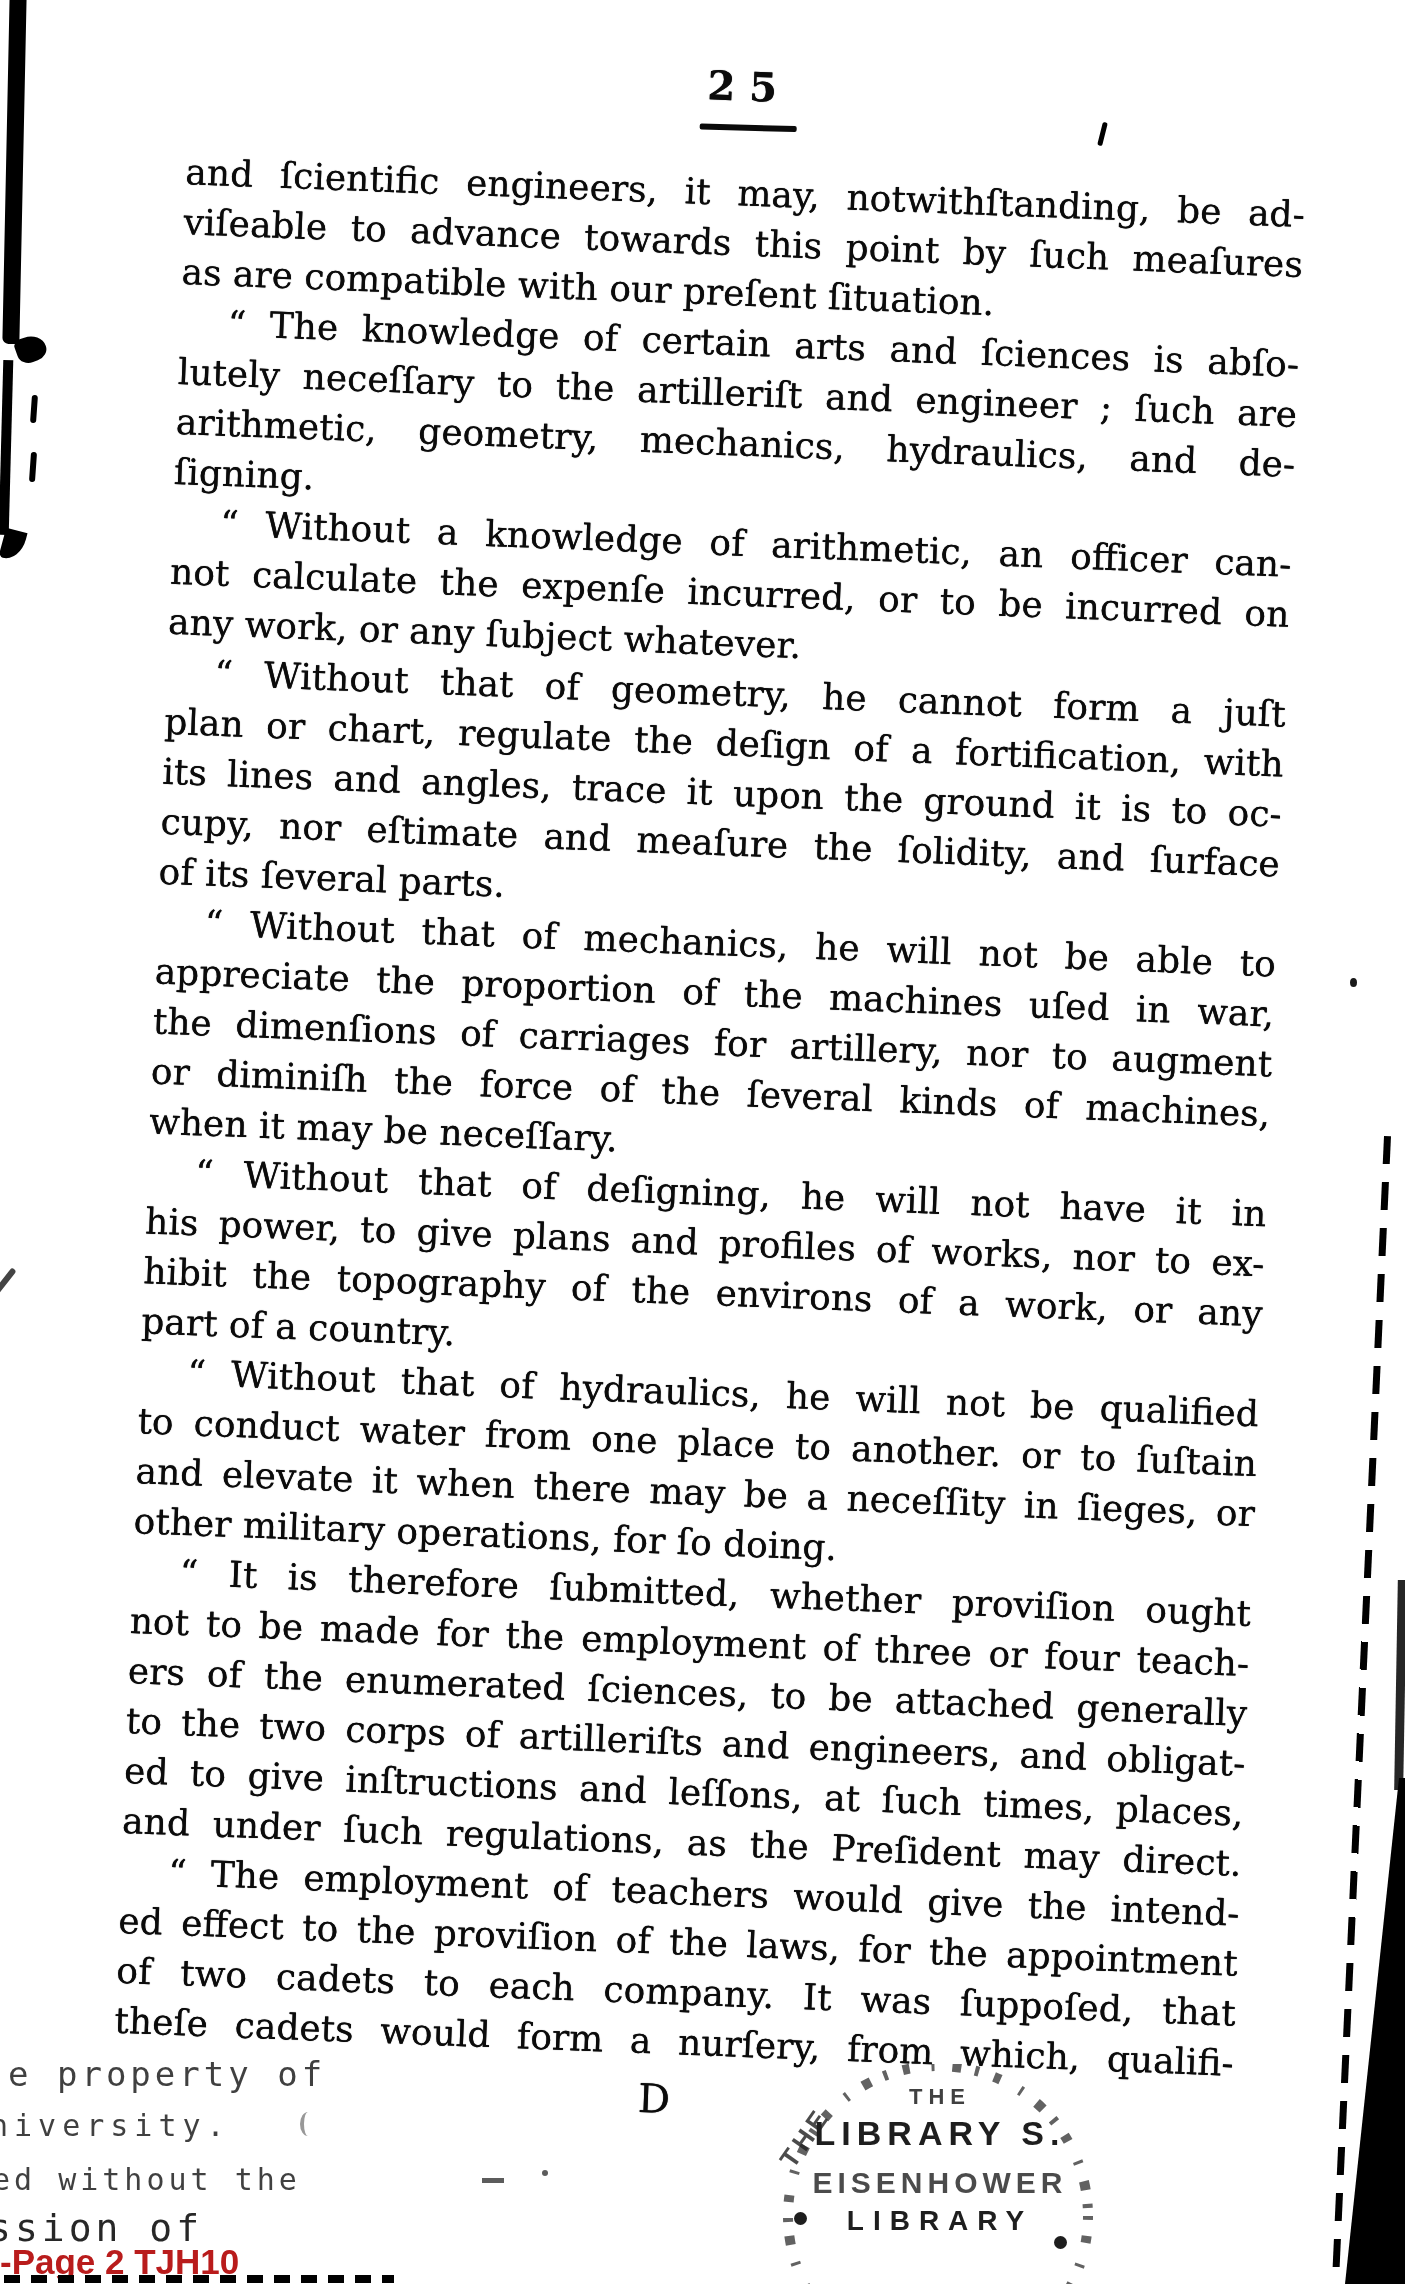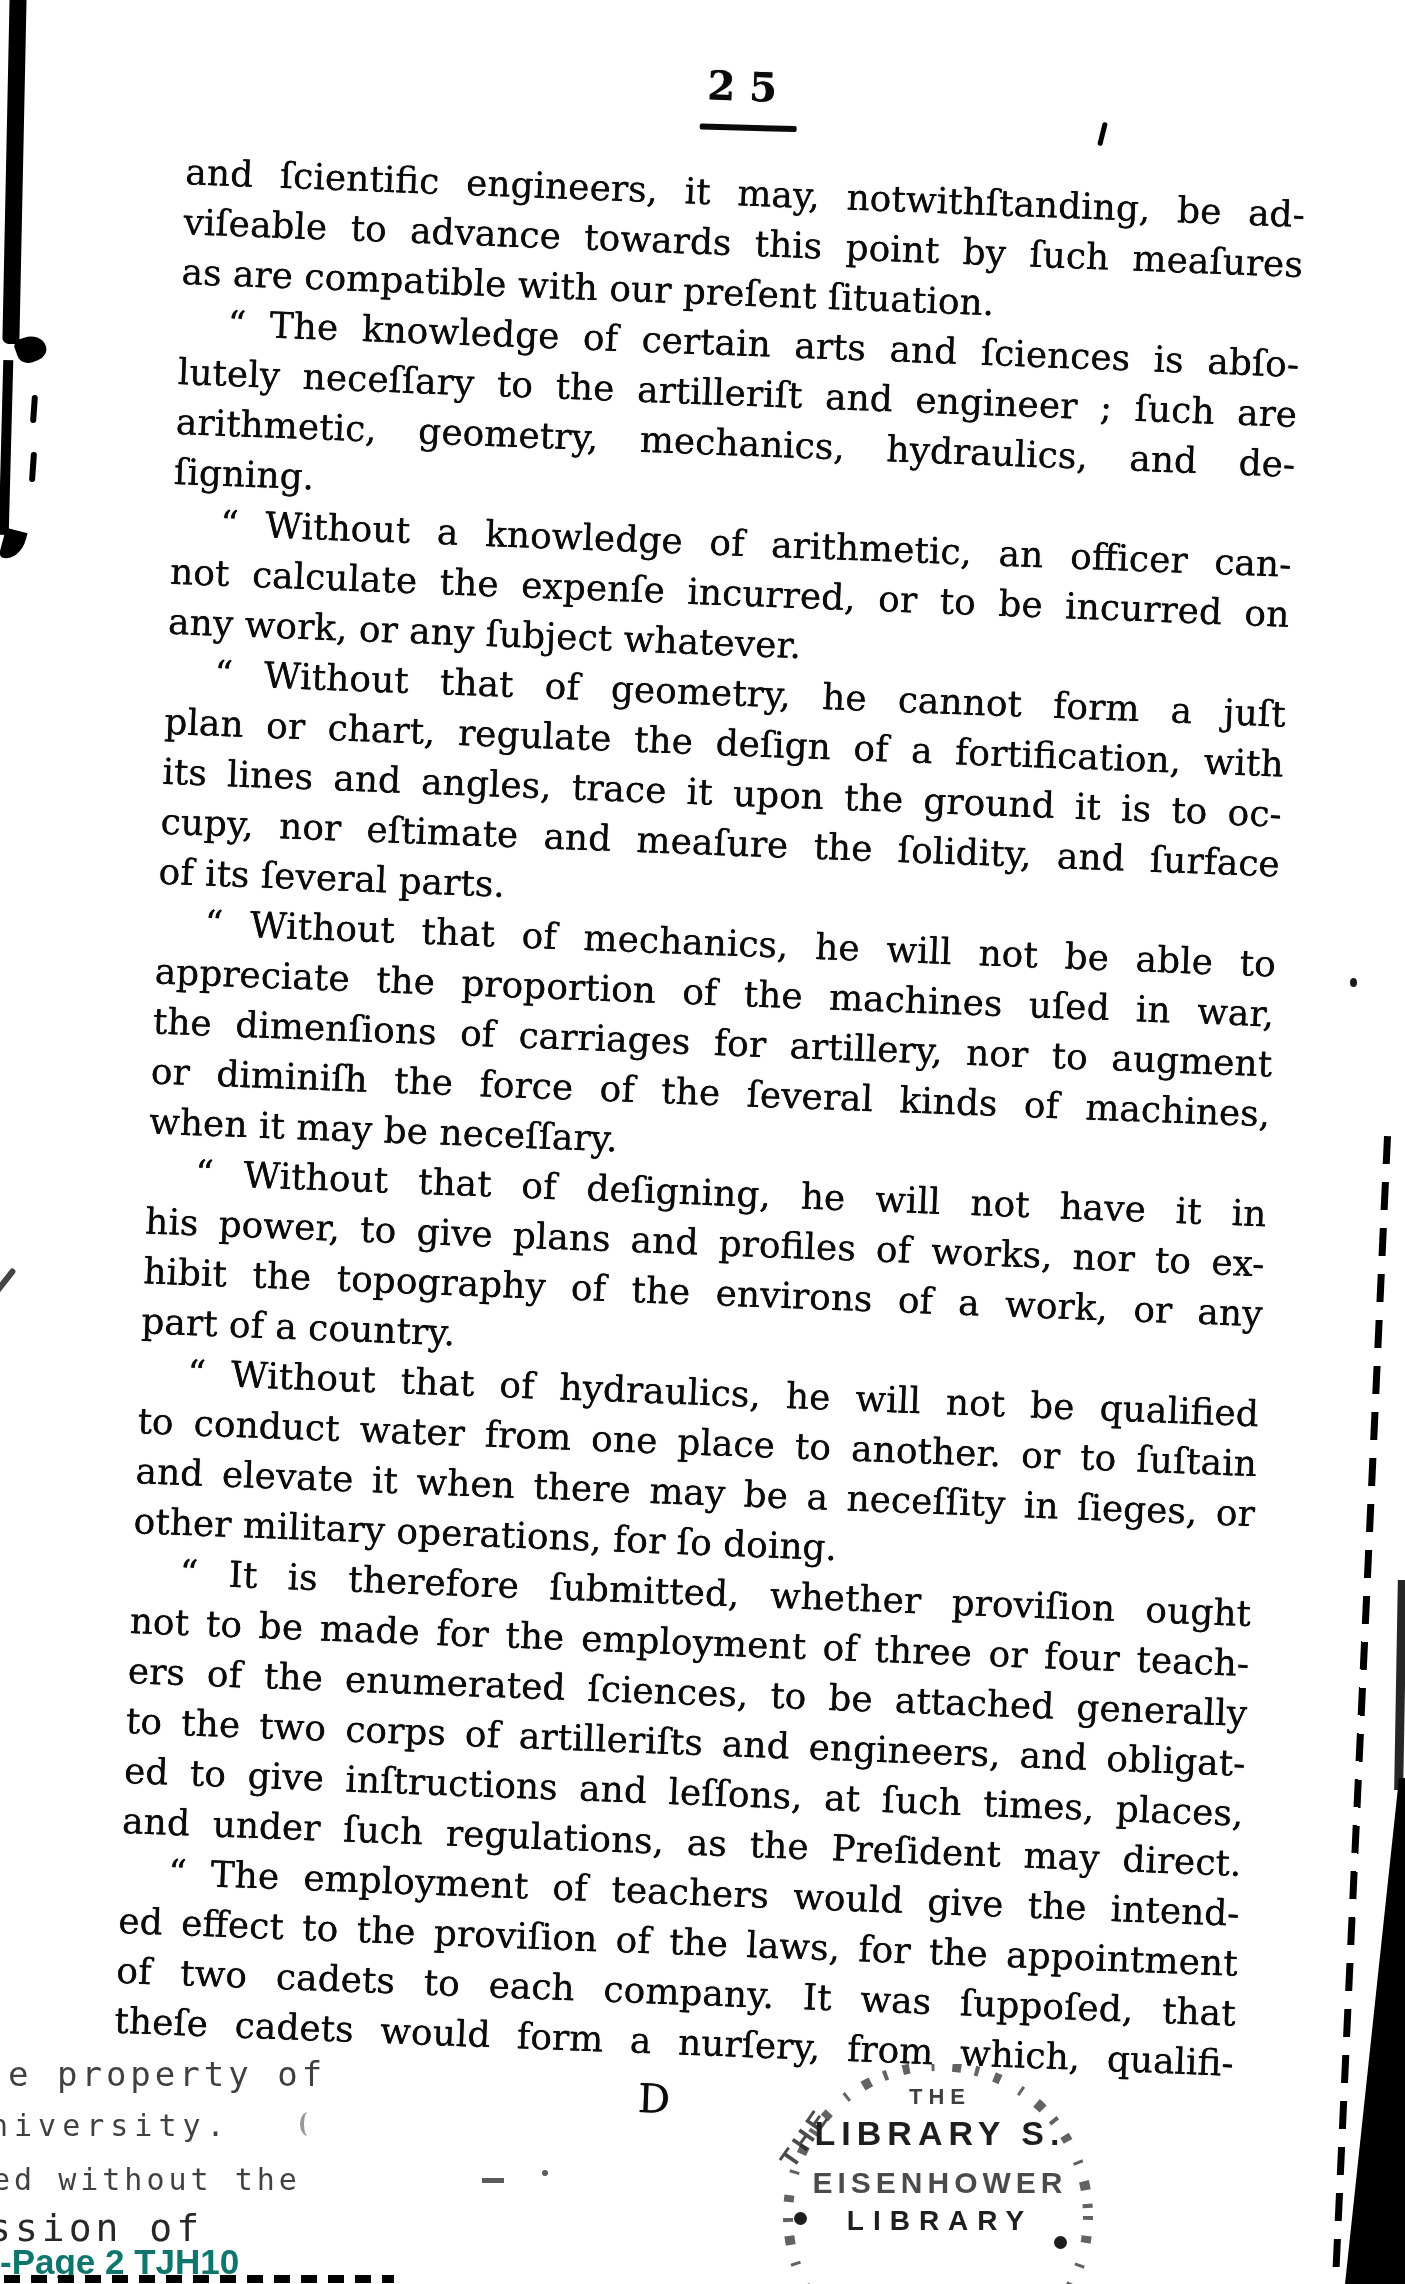--- a/index.html
+++ b/index.html
@@ -53,21 +53,21 @@
   .sdot2{left:284px;top:172px;}
   
   .typewriter{position:absolute;left:0;top:0;font-family:"DejaVu Sans Mono",monospace;color:#1c1c1c;}
   .tw{position:absolute;white-space:nowrap;opacity:.84;}
   .tw1{left:8px;top:2054px;font-size:34px;letter-spacing:4px;}
   .tw2{left:-10px;top:2108px;font-size:30px;letter-spacing:6px;}
   .tw3{left:-8px;top:2162px;font-size:30px;letter-spacing:4px;}
   .tw4{left:-12px;top:2206px;font-size:38px;letter-spacing:4px;opacity:.95;}
   .copy-label{
     position:absolute;left:0;top:2242px;font-family:"Liberation Sans",sans-serif;
-    font-weight:700;font-size:35px;color:#0f766e;white-space:nowrap;
+    font-weight:700;font-size:35px;color:#b91c1c;white-space:nowrap;
   }
   
   .art{position:absolute;background:#000;}
   .streak-top{left:6px;top:-6px;width:17px;height:350px;transform:rotate(1.2deg);border-radius:0 6px 4px 6px;}
   .streak-bulge{left:16px;top:336px;width:30px;height:26px;transform:rotate(-20deg);border-radius:30% 70% 50% 50%;}
   .streak-low{left:1px;top:360px;width:10px;height:175px;transform:rotate(1.5deg);}
   .streak-hook{left:2px;top:530px;width:22px;height:30px;transform:rotate(15deg);border-radius:0 0 80% 20%;}
   .tick-a{left:31px;top:395px;width:6px;height:28px;transform:rotate(4deg);border-radius:3px;}
   .tick-b{left:30px;top:452px;width:6px;height:30px;transform:rotate(4deg);border-radius:3px;}
   .tick-topright{left:1100px;top:122px;width:5px;height:24px;transform:rotate(14deg);border-radius:2px;}

